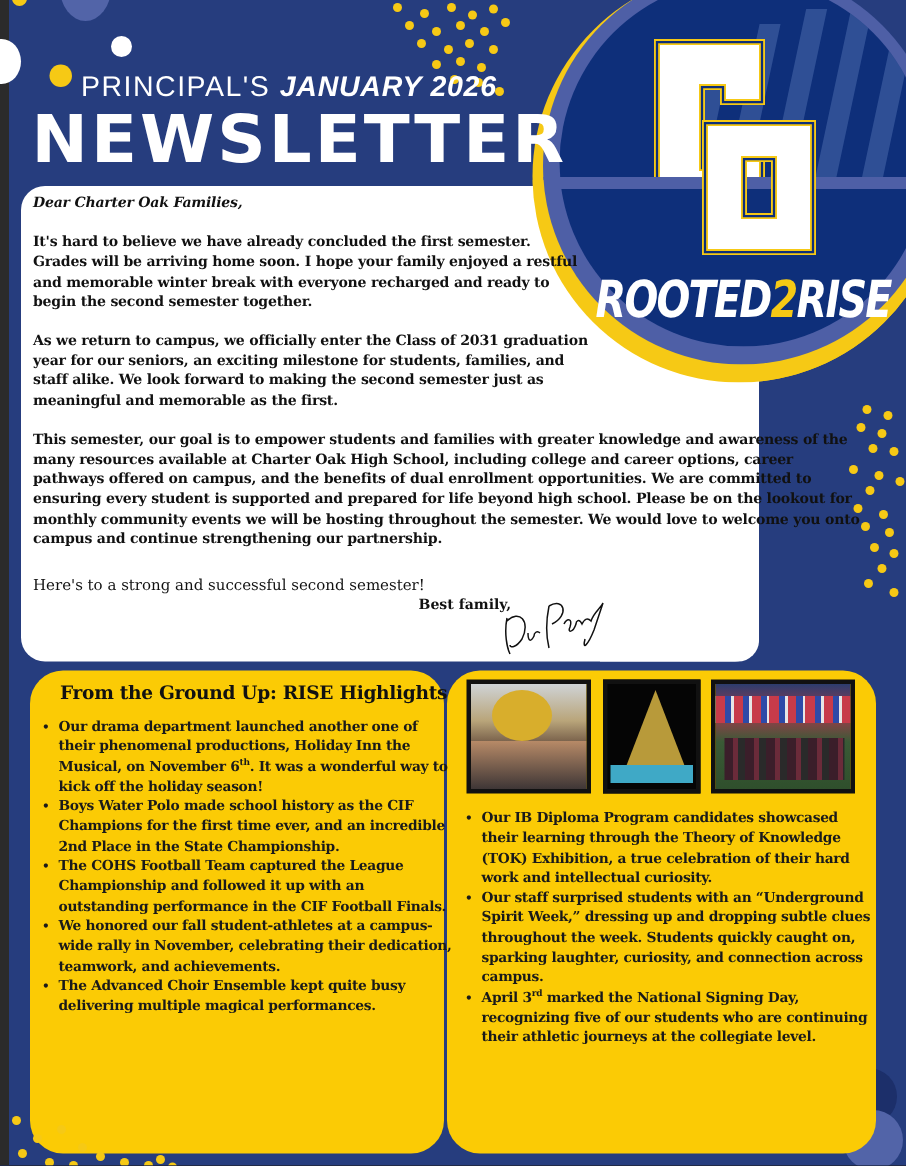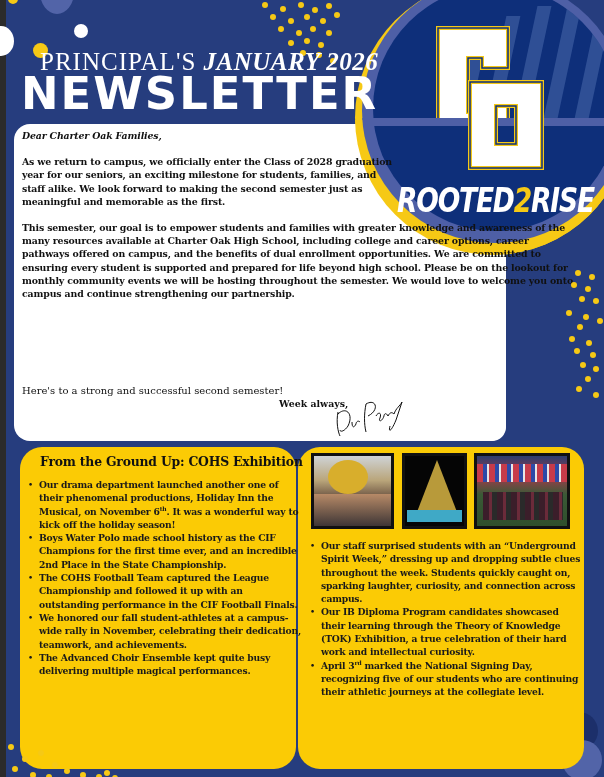--- a/index.html
+++ b/index.html
@@ -7,23 +7,23 @@
     .page {
       position: relative; width: 604px; height: 777px;
       background: #263d7e; overflow: hidden;
       font-family: "DejaVu Serif", "Liberation Serif", serif;
     }
     .left-edge { position: absolute; left: 0; top: 0; width: 6px; height: 777px; background: #2b2b2b; }
     .circ { position: absolute; border-radius: 50%; }
     .dot { position: absolute; width: 6px; height: 6px; border-radius: 50%; background: #f6c915; }
 
     .header-small {
-      position: absolute; left: 40px; top: 48px;
-      color: #fff; font-family: Liberation Serif, serif;
-      font-size: 25px; letter-spacing: 1px; white-space: nowrap;
+      position: absolute; left: 54px; top: 48px;
+      color: #fff; font-family: Liberation Sans, sans-serif;
+      font-size: 19px; letter-spacing: 1px; white-space: nowrap;
     }
     .header-small .light { font-weight: normal; }
     .header-small .bold { font-weight: bold; font-style: italic; letter-spacing: 0.5px; }
     .header-big {
       position: absolute; left: 21px; top: 72px;
       color: #fff; font-family: "DejaVu Sans", sans-serif; font-weight: bold;
       font-size: 44px; letter-spacing: 2px; line-height: 44px; white-space: nowrap;
       transform: scaleX(1.02); transform-origin: left;
     }
 
@@ -162,25 +162,26 @@
   <div style="position:absolute;left:362px;top:-22px;width:265px;height:265px;border-radius:50%;background:#4e5fa6;clip-path:inset(140px 0 0 0);"></div>
   <div style="position:absolute;left:373px;top:-14px;width:245px;height:245px;border-radius:50%;background:#0e2f7a;clip-path:inset(140px 0 0 0);"></div>
   <div class="rooted"><span>ROOTED</span><span class="two">2</span><span>RISE</span></div>
   <svg style="position:absolute;left:430px;top:20px;" width="120" height="150" viewBox="0 0 120 150">
     <path d="M40 62 H112 V148 H40 Z M66 86 V124 H86 V86 Z" fill="#fff" fill-rule="evenodd" stroke="#f6c915" stroke-width="4"></path>
     <path d="M40 62 H112 V148 H40 Z M66 86 V124 H86 V86 Z" fill="none" stroke="#0e2f7a" stroke-width="1.5"></path>
   </svg>
 
   <div class="letter-text">
     <p class="greeting">Dear Charter Oak Families,</p>
-    <p class="p2">As we return to campus, we officially enter the Class of 2028 graduation year for our seniors, an exciting milestone for students, families, and staff alike. We look forward to making the second semester just as meaningful and memorable as the first.</p>
+    <p class="p1">It's hard to believe we have already concluded the first semester. Grades will be arriving home soon. I hope your family enjoyed a restful and memorable winter break with everyone recharged and ready to begin the second semester together.</p>
+    <p class="p2">As we return to campus, we officially enter the Class of 2031 graduation year for our seniors, an exciting milestone for students, families, and staff alike. We look forward to making the second semester just as meaningful and memorable as the first.</p>
     <p class="p3">This semester, our goal is to empower students and families with greater knowledge and awareness of the many resources available at Charter Oak High School, including college and career options, career pathways offered on campus, and the benefits of dual enrollment opportunities. We are committed to ensuring every student is supported and prepared for life beyond high school. Please be on the lookout for monthly community events we will be hosting throughout the semester. We would love to welcome you onto campus and continue strengthening our partnership.</p>
   </div>
   <div class="closing">Here's to a strong and successful second semester!</div>
-  <div class="signoff">Week always,</div>
+  <div class="signoff">Best family,</div>
   <svg class="signature" width="90" height="50" viewBox="0 0 90 50">
     <path d="M8 20 C6 30 8 40 10 44 M8 22 C16 14 24 22 18 34 C14 40 10 40 10 38 M22 30 C22 36 24 36 26 32 C26 30 28 28 30 30" fill="none" stroke="#111" stroke-width="1"></path>
     <path d="M36 12 C34 22 34 32 36 40 M36 12 C46 6 50 18 38 24 M46 24 C48 20 52 20 50 26 C48 30 52 30 54 24 C54 22 56 20 58 24 C60 20 62 20 64 22 C66 16 70 14 72 10 L66 28 C62 38 58 42 60 34" fill="none" stroke="#111" stroke-width="1"></path>
   </svg>
 
   <div id="dots-side">
       <div class="dot" style="left: 575px; top: 270px;"></div>
       <div class="dot" style="left: 589px; top: 274px;"></div>
       <div class="dot" style="left: 571px; top: 282px;"></div>
       <div class="dot" style="left: 585px; top: 286px;"></div>
@@ -196,21 +197,21 @@
       <div class="dot" style="left: 590px; top: 352px;"></div>
       <div class="dot" style="left: 580px; top: 362px;"></div>
       <div class="dot" style="left: 593px; top: 366px;"></div>
       <div class="dot" style="left: 585px; top: 376px;"></div>
       <div class="dot" style="left: 576px; top: 386px;"></div>
       <div class="dot" style="left: 593px; top: 392px;"></div>
     </div>
 
   <div class="box box-left"></div>
   <div class="box box-right"></div>
-  <div class="box-title">From the Ground Up: COHS Exhibition</div>
+  <div class="box-title">From the Ground Up: RISE Highlights</div>
 
   <ul class="hl-list list-left">
     <li><span>Our drama department launched another one of their phenomenal productions, Holiday Inn the Musical, on November 6</span><sup>th</sup><span>.  It was a wonderful way to kick off the holiday season!</span></li>
     <li><span>Boys Water Polo made school history as the CIF Champions for the first time ever, and an incredible 2nd Place in the State Championship.</span></li>
     <li><span>The COHS Football Team captured the League Championship and followed it up with an outstanding performance in the CIF Football Finals.</span></li>
     <li><span>We honored our fall student-athletes at a campus-wide rally in November, celebrating their dedication, teamwork, and achievements.</span></li>
     <li><span>The Advanced Choir Ensemble kept quite busy delivering multiple magical performances.</span></li>
   </ul>
 
   <div class="photo ph1">
@@ -220,22 +221,22 @@
   <div class="photo ph2">
     <div style="position:absolute;left:12px;top:4px;width:0;height:0;border-left:20px solid transparent;border-right:20px solid transparent;border-bottom:52px solid #b89a3a;"></div>
     <div style="position:absolute;left:2px;top:54px;width:55px;height:12px;background:#3fa9c6;"></div>
   </div>
   <div class="photo ph3">
     <div style="position:absolute;left:0;top:8px;width:90px;height:18px;background:repeating-linear-gradient(90deg,#c73b4a 0 6px,#2d4aa8 6px 10px,#e6e6e6 10px 12px);"></div>
     <div style="position:absolute;left:6px;top:36px;width:80px;height:28px;background:repeating-linear-gradient(90deg,#3b1e2a 0 6px,#6b2b3a 6px 9px,#2a2a2a 9px 14px);"></div>
   </div>
 
   <ul class="hl-list list-right">
+    <li><span>Our IB Diploma Program candidates showcased their learning through the Theory of Knowledge (TOK) Exhibition, a true celebration of their hard work and intellectual curiosity.</span></li>
     <li><span>Our staff surprised students with an “Underground Spirit Week,” dressing up and dropping subtle clues throughout the week. Students quickly caught on, sparking laughter, curiosity, and connection across campus.</span></li>
-    <li><span>Our IB Diploma Program candidates showcased their learning through the Theory of Knowledge (TOK) Exhibition, a true celebration of their hard work and intellectual curiosity.</span></li>
     <li><span>April 3</span><sup>rd</sup><span> marked the  National Signing Day, recognizing five of our students who are continuing their athletic journeys at the collegiate level.</span></li>
   </ul>
 
   <div id="dots-bottom">
       <div class="dot" style="left: 8px; top: 744px;"></div>
       <div class="dot" style="left: 22px; top: 756px;"></div>
       <div class="dot" style="left: 38px; top: 750px;"></div>
       <div class="dot" style="left: 52px; top: 762px;"></div>
       <div class="dot" style="left: 12px; top: 766px;"></div>
       <div class="dot" style="left: 30px; top: 772px;"></div>

